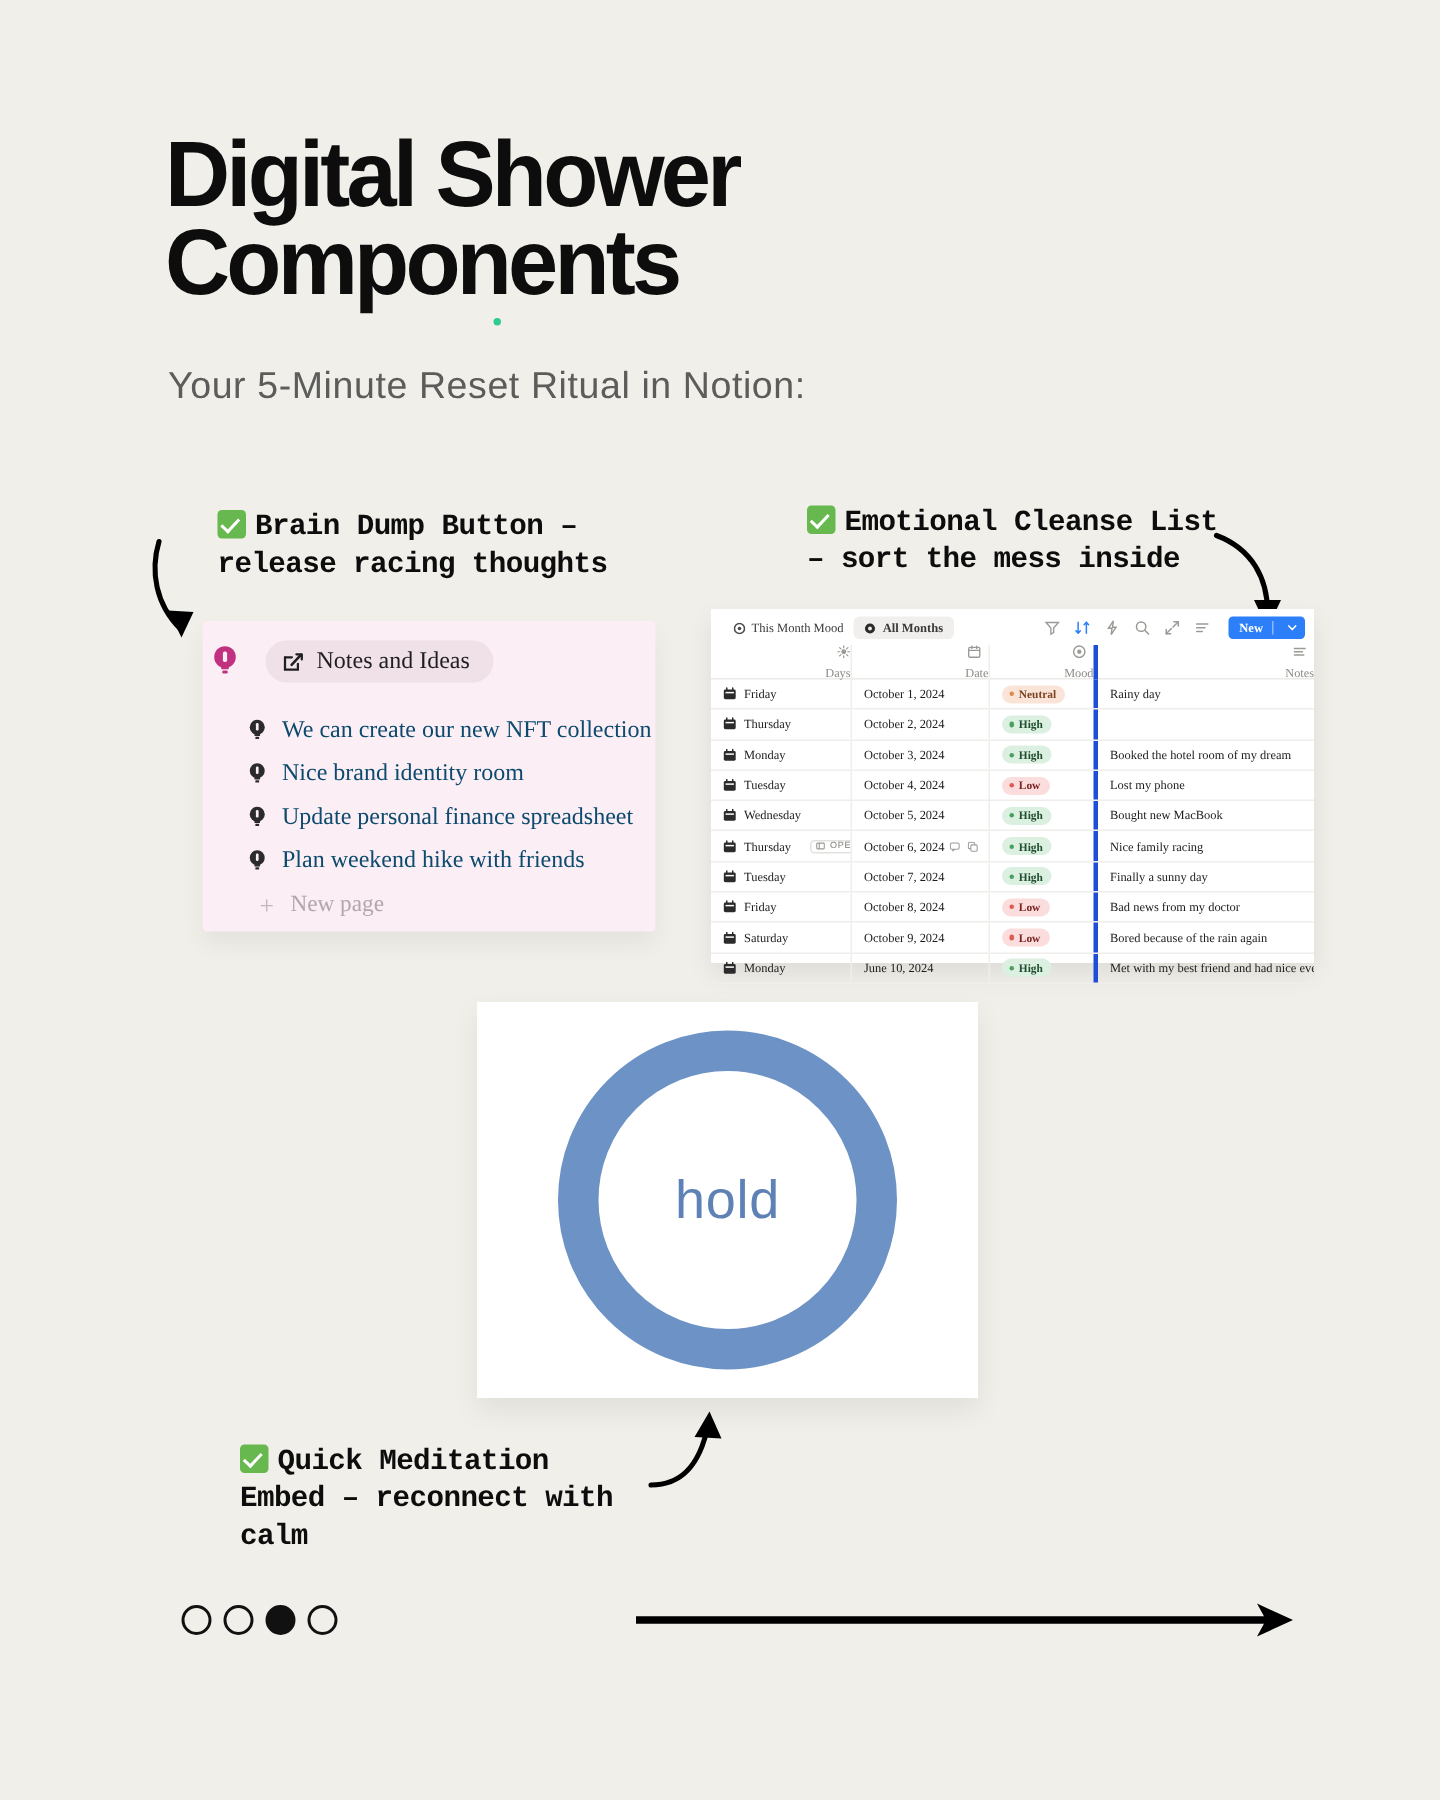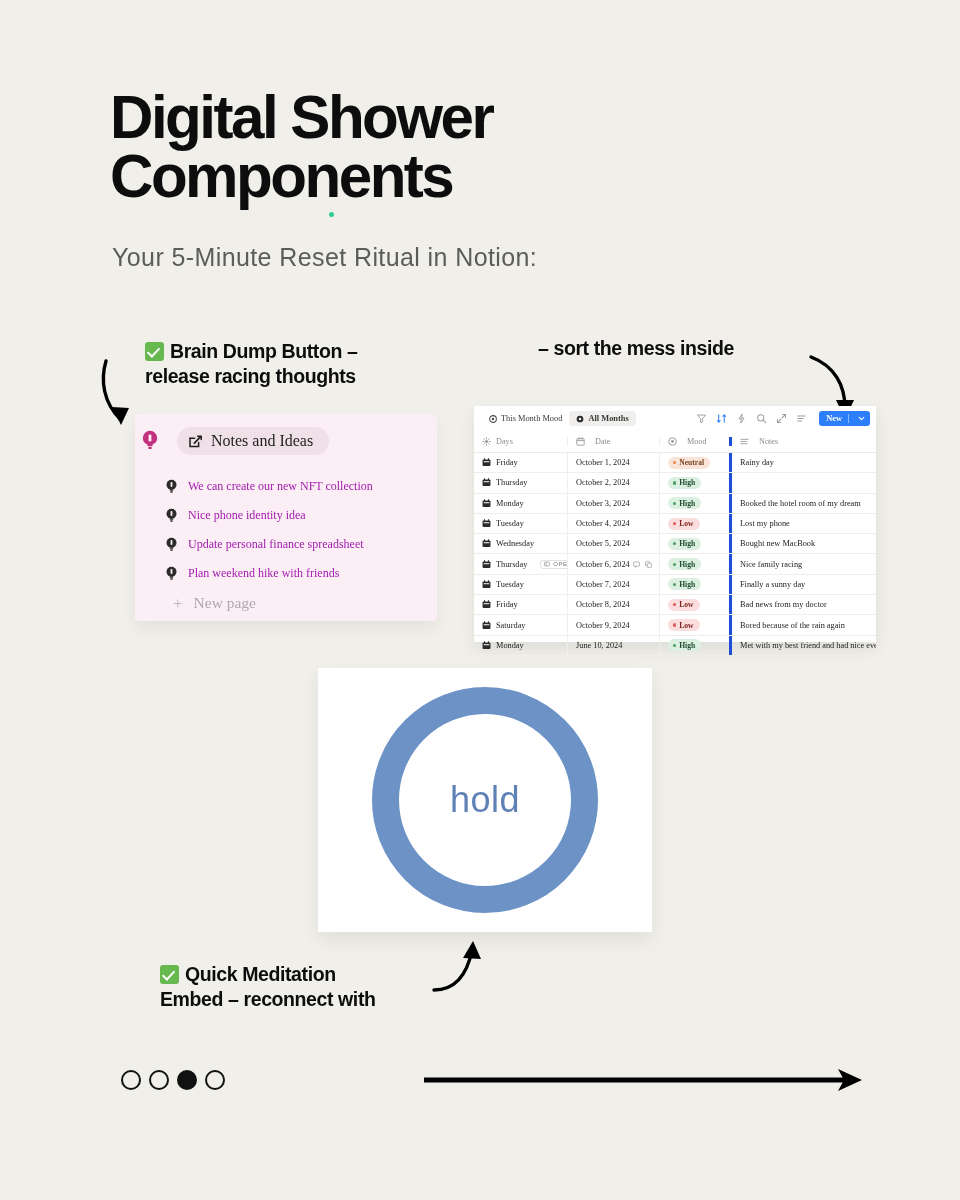--- a/index.html
+++ b/index.html
@@ -38,20 +38,21 @@
     color:#5c5c5a;
     letter-spacing:0.4px;
   }
 
   
   .callout {
     position:absolute;
     font-weight:700;
     color:#0d0d0d;
     letter-spacing:-0.4px;
+    font-family:Liberation Mono, monospace;
   }
   .callout .ln { display:block; white-space:nowrap; }
   .check {
     display:inline-block;
     width:19px; height:19px;
     background:#67b84e;
     border-radius:3px;
     position:relative;
     vertical-align:-3px;
     margin-right:6px;
@@ -103,22 +104,22 @@
     color:#1f1f1f;
   }
   .note-rows { position:absolute; left:30px; top:58px; width:270px; }
   .note-row {
     display:flex; align-items:center;
     gap:10px;
     height:29px;
   }
   .note-row .txt {
     font-family:"Liberation Serif", serif;
-    font-size:12px;
-    color:#a21caf;
+    font-size:16px;
+    color:#0c4a6e;
     white-space:nowrap;
   }
   .note-new {
     position:absolute; left:38px; top:180px;
     display:flex; align-items:center; gap:11px;
     font-family:"Liberation Serif", serif;
     font-size:15.5px;
     color:#b2a7ad;
   }
   .plus-ico { font-size:17px; line-height:1; color:#c2b6bc; }
@@ -171,20 +172,21 @@
     align-items:center;
     border-bottom:1px solid #eceae6;
   }
   .tbl-head .cell {
     display:flex; align-items:flex-end; gap:5px;
     font-family:"Liberation Serif", serif;
     font-size:8.2px;
     color:#8b8b88;
     padding-left:8px;
     box-sizing:border-box;
+    flex-direction:column;
   }
   .tbl-row {
     display:flex;
     height:19.3px;
     align-items:center;
     border-bottom:1px solid #f0eeeb;
   }
   .tbl-row .cell {
     display:flex; align-items:center;
     font-family:"Liberation Serif", serif;
@@ -278,20 +280,23 @@
       <span class="check"></span><span>Brain Dump Button –</span>
     </span>
     <span class="ln">release racing thoughts</span>
   </div>
   <svg class="arrow" id="arrow-brain" viewBox="0 0 60 85">
     <path d="M8 6 C2 26, 6 48, 22 64" stroke="#000" stroke-width="3.4" fill="none" stroke-linecap="round"></path>
     <path d="M14 52 L23 70 L31 53 Z" fill="#000"></path>
   </svg>
 
   <div class="callout" id="callout-mood">
+    <span class="ln">
+      <span class="check"></span><span>Emotional Cleanse List</span>
+    </span>
     <span class="ln">– sort the mess inside</span>
   </div>
   <svg class="arrow" id="arrow-mood" viewBox="0 0 60 80">
     <path d="M6 5 C30 14, 40 34, 40 56" stroke="#000" stroke-width="3.4" fill="none" stroke-linecap="round"></path>
     <path d="M31 48 L40 67 L49 48 Z" fill="#000"></path>
   </svg>
 
   <div id="notes-card">
     <div class="notes-head">
       <svg class="bulb-main" viewBox="0 0 18 22">
@@ -321,21 +326,21 @@
         </svg>
         <span class="txt">We can create our new NFT collection</span>
       </div>
       <div class="note-row">
         <svg width="13" height="15" viewBox="0 0 13 15">
           <circle cx="6.5" cy="5.8" r="5" fill="#2b2b2b"></circle>
           <rect x="4.6" y="10.2" width="3.8" height="1.5" rx="0.6" fill="#2b2b2b"></rect>
           <rect x="5.2" y="12.2" width="2.6" height="1.5" rx="0.6" fill="#2b2b2b"></rect>
           <rect x="5.6" y="3" width="1.8" height="5" rx="0.8" fill="#fbeef4"></rect>
         </svg>
-        <span class="txt">Nice phone identity idea</span>
+        <span class="txt">Nice brand identity room</span>
       </div>
       <div class="note-row">
         <svg width="13" height="15" viewBox="0 0 13 15">
           <circle cx="6.5" cy="5.8" r="5" fill="#2b2b2b"></circle>
           <rect x="4.6" y="10.2" width="3.8" height="1.5" rx="0.6" fill="#2b2b2b"></rect>
           <rect x="5.2" y="12.2" width="2.6" height="1.5" rx="0.6" fill="#2b2b2b"></rect>
           <rect x="5.6" y="3" width="1.8" height="5" rx="0.8" fill="#fbeef4"></rect>
         </svg>
         <span class="txt">Update personal finance spreadsheet</span>
       </div>
@@ -682,20 +687,21 @@
   <div id="meditation-card">
     <div class="ring"></div>
     <div class="ring-label">hold</div>
   </div>
 
   <div class="callout" id="callout-med">
     <span class="ln">
       <span class="check"></span><span>Quick Meditation</span>
     </span>
     <span class="ln">Embed – reconnect with</span>
+    <span class="ln">calm</span>
   </div>
   <svg class="arrow" id="arrow-med" viewBox="0 0 62 60">
     <path d="M2 52 C20 52, 34 42, 40 12" stroke="#000" stroke-width="3.4" fill="none" stroke-linecap="round"></path>
     <path d="M31 20 L41 3 L49 21 Z" fill="#000"></path>
   </svg>
 
   <div id="dots">
       <span class="dot"></span>
       <span class="dot"></span>
       <span class="dot filled"></span>

